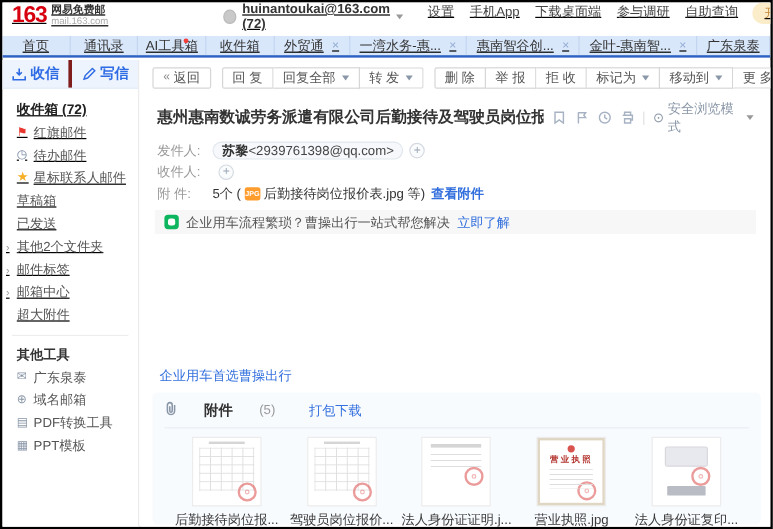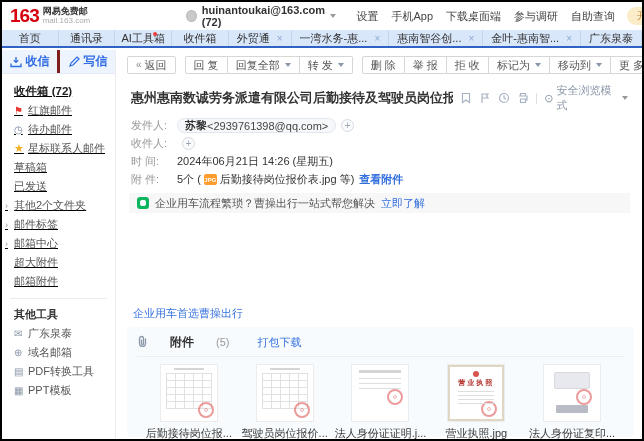--- a/index.html
+++ b/index.html
@@ -1,35 +1,35 @@
 <!DOCTYPE html>
 <html><head>
 <meta charset="utf-8">
 <style>
   * { margin:0; padding:0; box-sizing:border-box; }
   body { font-family:"Liberation Sans", sans-serif; background:#fff; }
   .frame { width:644px; height:441px; border:2px solid #000; position:relative; background:#fff; overflow:hidden; }
 
   
-  .topbar { height:28px; display:flex; align-items:center; padding:0 10px 0 8px; background:#fff; }
+  .topbar { height:28px; display:flex; align-items:flex-start; padding:0 10px 0 8px; background:#fff;text-decoration:underline; }
   .logo { display:flex; align-items:center; width:100px; }
   .logo-num { color:#d7000f; font-weight:bold; font-size:19px; letter-spacing:-1px; }
   .logo-txt { margin-left:4px; line-height:1; }
   .logo-txt .t1 { font-size:9px; color:#333; font-weight:bold; }
   .logo-txt .t2 { font-size:8px; color:#aaa; margin-top:1px; }
   .account { display:flex; align-items:center; margin-left:96px; font-size:11px; color:#333; font-weight:bold; cursor:pointer; }
   .avatar { width:12px; height:12px; border-radius:50%; background:#c9c9c9; border:1px solid #bbb; margin-right:5px; }
   .caret { width:0; height:0; border-left:3px solid transparent; border-right:3px solid transparent; border-top:4px solid #999; display:inline-block; margin-left:4px; }
   .vdiv { width:1px; height:10px; background:#ddd; margin:0 10px; }
   .nav-links { display:flex; gap:13px; font-size:11px; color:#444; }
   .nav-links span { cursor:pointer; white-space:nowrap; }
   .member { position:relative; margin-left:12px; background:#fbecca; color:#c3893a; border-radius:10px; font-size:10px; padding:2px 10px; white-space:nowrap; cursor:pointer; }
 
   
-  .tabbar { height:18px; background:#d9e7fa; border-bottom:2px solid #2f62c4; display:flex; align-items:stretch; overflow:hidden; }
+  .tabbar { height:18px; background:#d9e7fa; border-bottom:2px solid #2f62c4; display:flex; align-items:stretch; overflow:hidden;text-decoration:underline; }
   .tab { display:flex; align-items:center; justify-content:center; font-size:11px; color:#333; border-right:1px solid #c3d6ef; cursor:pointer; white-space:nowrap; position:relative; }
   .tab.fixed { width:70px; }
   .tab.closable { padding:0 8px; }
   .tab .x { color:#8fa9d2; font-size:10px; margin-left:7px; cursor:pointer; }
   .tab .dot { position:absolute; top:2px; right:14px; width:4px; height:4px; background:#f4403a; border-radius:50%; }
 
   
   .sidebar { position:absolute; top:48px; left:0; width:114px; bottom:0; background:#fff; border-right:1px solid #ececec; }
   .sb-buttons { display:flex; height:24px; background:#eef4fd; border-bottom:1px solid #e2eaf6; }
   .sb-btn { flex:1; display:flex; align-items:center; justify-content:center; gap:4px; color:#2f6be4; font-size:12px; font-weight:bold; cursor:pointer; }
@@ -229,23 +229,20 @@
           <span class="chev">›</span>
           <span>邮件标签</span>
         </div>
       <div class="sb-item expandable">
           <span class="chev">›</span>
           <span>邮箱中心</span>
         </div>
       <div class="sb-item">
           <span>超大附件</span>
         </div>
-      <div class="sb-item">
-          <span>邮箱附件</span>
-        </div>
     </div>
     <div class="sb-divider"></div>
     <div class="sb-tools-header">其他工具</div>
     <div>
       <div class="sb-item">
           <span class="ficon gray">✉</span>
           <span>广东泉泰</span>
         </div>
       <div class="sb-item">
           <span class="ficon gray">⊕</span>
@@ -346,24 +343,20 @@
             <b>苏黎</b>
             <span>&lt;2939761398@qq.com&gt;</span>
           </span>
         <span class="plus">+</span>
       </div>
       <div class="meta-row">
         <span class="meta-label">收件人:</span>
         <span class="plus">+</span>
       </div>
       <div class="meta-row">
-        <span class="meta-label">时 间:</span>
-        <span class="meta-val">2024年06月21日 14:26 (星期五)</span>
-      </div>
-      <div class="meta-row">
         <span class="meta-label">附 件:</span>
         <span class="meta-val">5个 (</span>
         <span class="jpg-badge">JPG</span>
         <span class="meta-val">后勤接待岗位报价表.jpg 等)</span>
         <span class="blue-link bold-link" style="margin-left:5px">查看附件</span>
       </div>
     </div>
 
     <div class="banner">
       <span class="banner-icon"></span>

